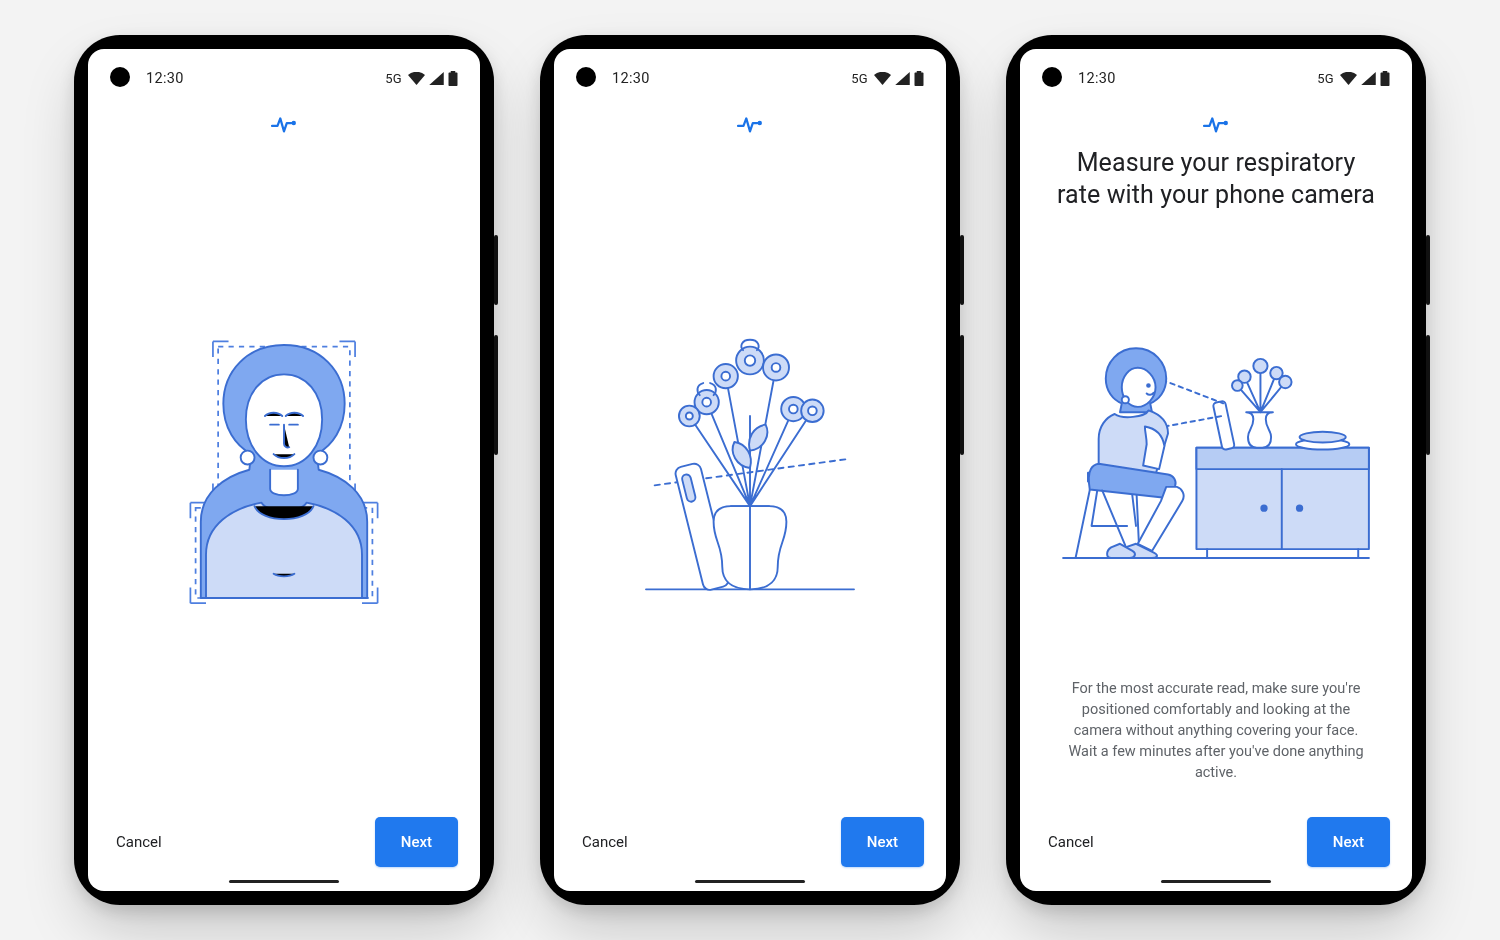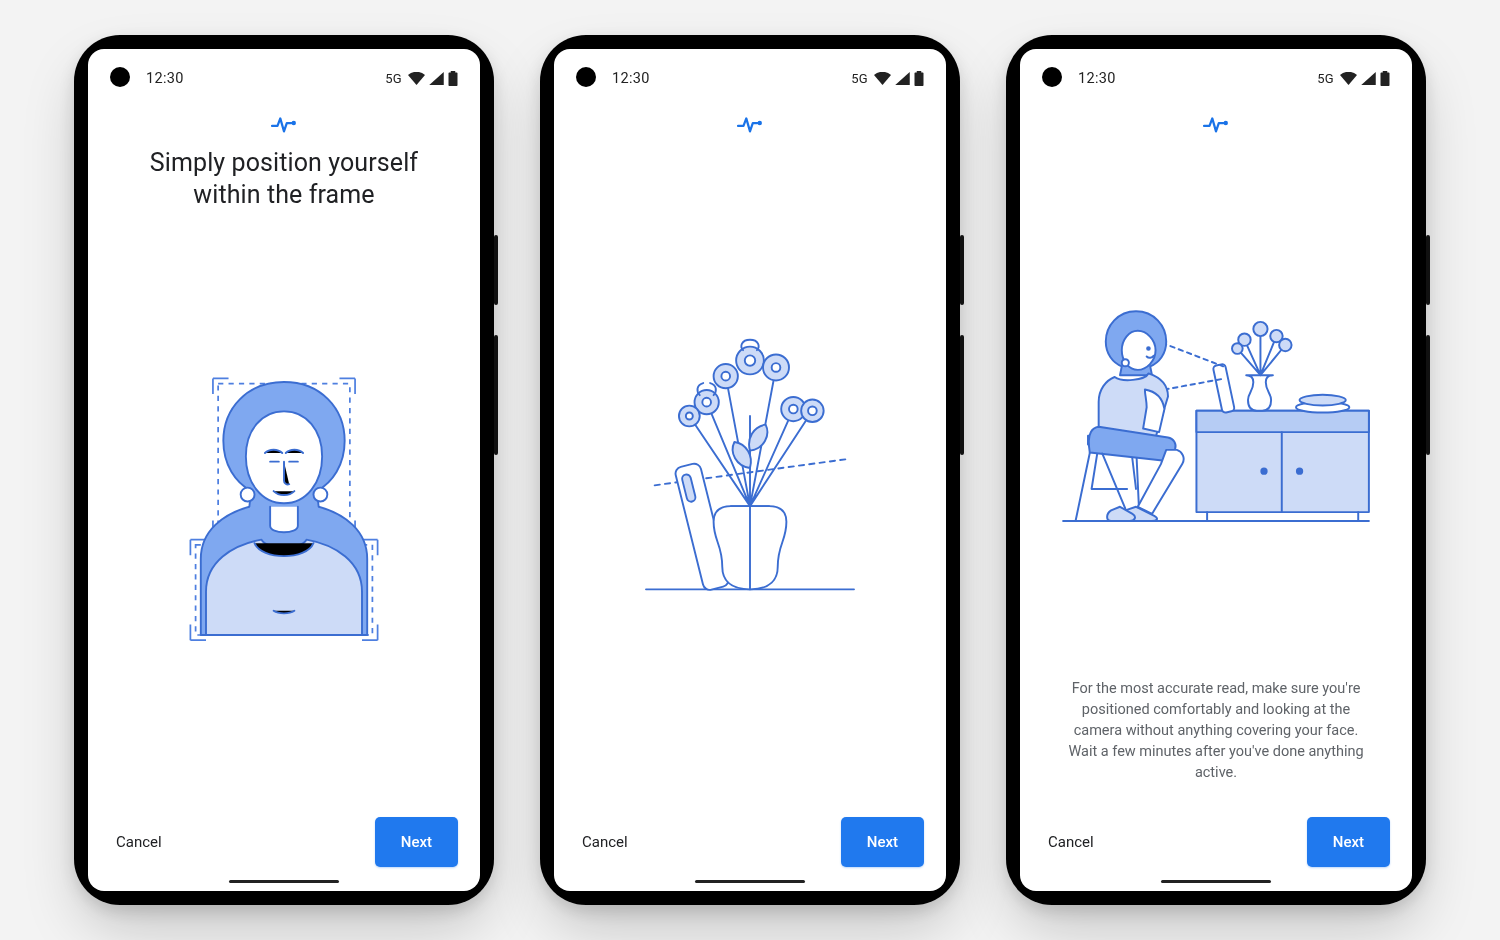--- a/index.html
+++ b/index.html
@@ -174,21 +174,20 @@
             </svg>
         </span>
       </div>
       <div class="content">
         <span class="vital-icon">
           <svg width="26" height="18" viewBox="0 0 28 18" fill="none" stroke="currentColor" stroke-width="2.4" stroke-linecap="round" stroke-linejoin="round">
               <path d="M1 11 h6 l3 -8 l4 14 l3 -9 h5"></path>
               <circle cx="24.5" cy="8" r="2.4" fill="currentColor" stroke="none"></circle>
             </svg>
         </span>
-        <div class="headline">Simply position yourself within the frame</div>
 
         <div class="illo-wrap">
           <svg class="illo" viewBox="0 0 300 340" width="260" height="300">
             <g stroke="#4e7fe0" stroke-width="2" fill="none">
 
               <rect x="74" y="30" width="152" height="170" stroke-dasharray="6 6"></rect>
               <path d="M68 24 h18 M68 24 v18 M232 24 h-18 M232 24 v18 M68 206 h18 M68 206 v-18 M232 206 h-18 M232 206 v-18" stroke-dasharray="0"></path>
               <rect x="48" y="216" width="204" height="104" stroke-dasharray="6 6"></rect>
               <path d="M42 210 h18 M42 210 v18 M258 210 h-18 M258 210 v18 M42 326 h18 M42 326 v-18 M258 326 h-18 M258 326 v-18" stroke-dasharray="0"></path>
             </g>
@@ -324,20 +323,21 @@
             </svg>
         </span>
       </div>
       <div class="content">
         <span class="vital-icon">
           <svg width="26" height="18" viewBox="0 0 28 18" fill="none" stroke="currentColor" stroke-width="2.4" stroke-linecap="round" stroke-linejoin="round">
               <path d="M1 11 h6 l3 -8 l4 14 l3 -9 h5"></path>
               <circle cx="24.5" cy="8" r="2.4" fill="currentColor" stroke="none"></circle>
             </svg>
         </span>
+        <div class="headline">Measure your respiratory rate with your phone camera</div>
 
         <div class="illo-wrap">
           <svg class="illo" viewBox="0 0 360 280" width="320" height="250">
             <g stroke="#3b6dd1" stroke-width="2.2" fill="none" stroke-linecap="round" stroke-linejoin="round">
 
               <line x1="8" y1="266" x2="352" y2="266"></line>
 
               <rect x="158" y="142" width="194" height="114" fill="#cddbf7"></rect>
               <rect x="158" y="142" width="194" height="24" fill="#b6ccf4"></rect>
               <line x1="254" y1="166" x2="254" y2="256"></line>

